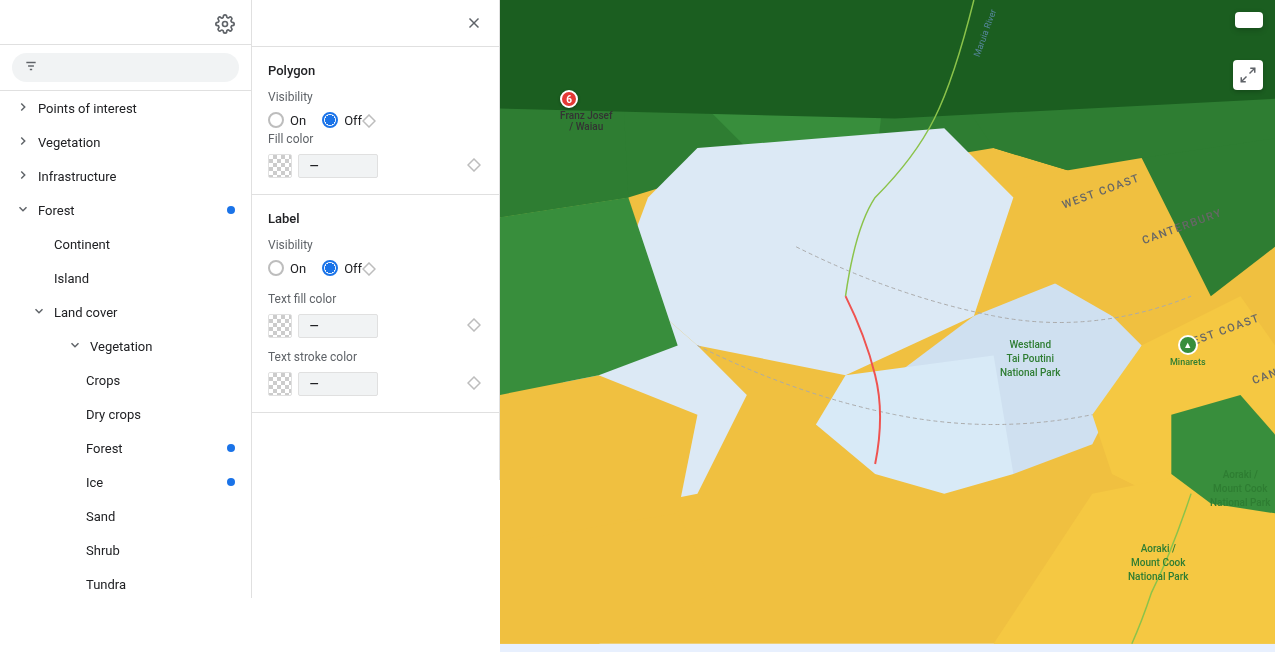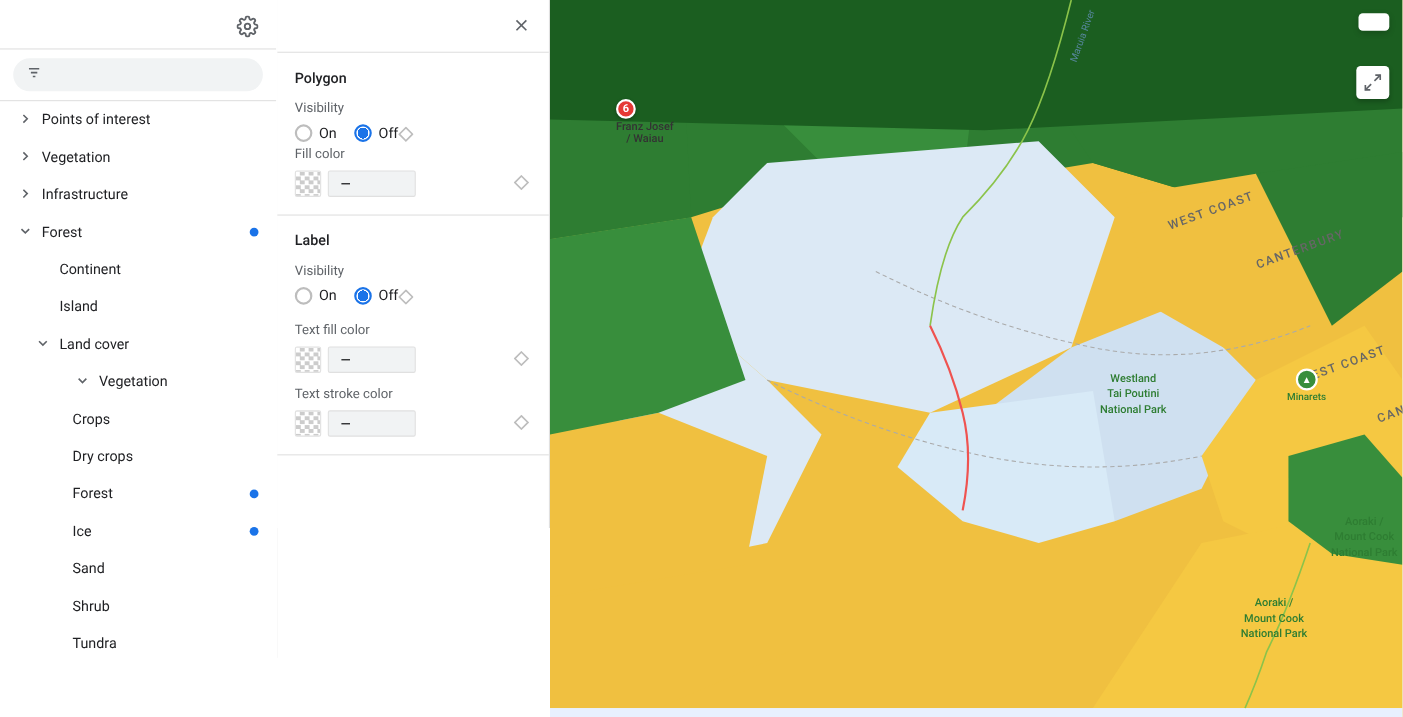--- a/index.html
+++ b/index.html
@@ -59,21 +59,21 @@
     }
     .nav-item .dot {
       width: 8px; height: 8px; border-radius: 50%; background: #1a73e8; margin-left: auto; flex-shrink: 0;
     }
     .nav-item.selected { background: #e8f0fe; }
     .nav-item.selected .label { color: #1a73e8; }
 
     
     .indent-1 { padding-left: 32px; }
     .indent-2 { padding-left: 68px; }
-    .indent-3 { padding-left: 44px; align-items: center; }
+    .indent-3 { padding-left: 64px; align-items: center; }
 
     .section-label {
       font-size: 13px;
       color: #202124;
     }
 
     
     .middle-panel {
       width: 248px;
       min-width: 248px;

